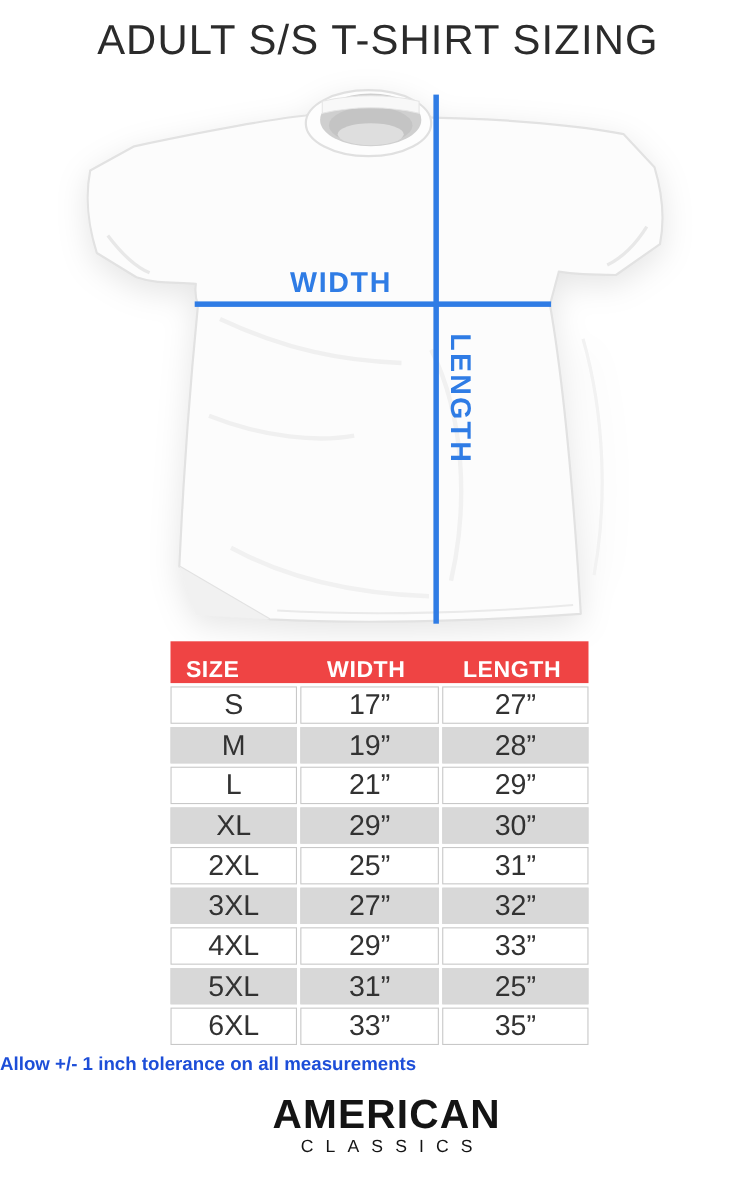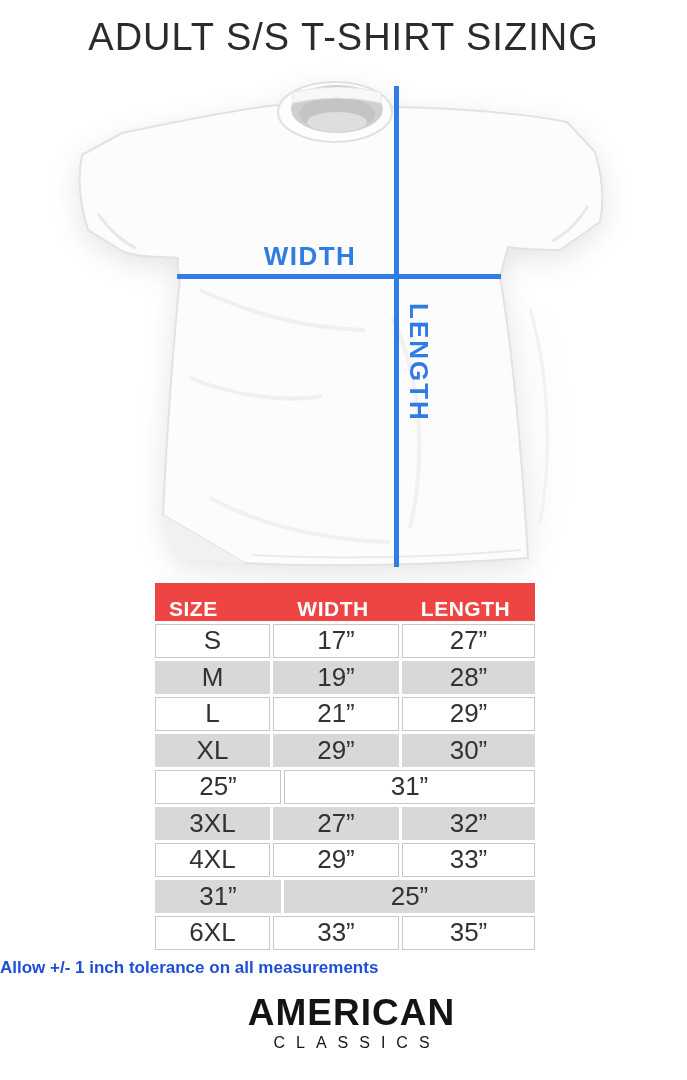--- a/index.html
+++ b/index.html
@@ -139,34 +139,36 @@
       <div class="cell col1">L</div>
       <div class="cell col2">21”</div>
       <div class="cell col3">29”</div>
     </div>
     <div class="trow alt">
       <div class="cell col1">XL</div>
       <div class="cell col2">29”</div>
       <div class="cell col3">30”</div>
     </div>
     <div class="trow">
+      <div class="cell col1">2XL</div>
       <div class="cell col2">25”</div>
       <div class="cell col3">31”</div>
     </div>
     <div class="trow alt">
       <div class="cell col1">3XL</div>
       <div class="cell col2">27”</div>
       <div class="cell col3">32”</div>
     </div>
     <div class="trow">
       <div class="cell col1">4XL</div>
       <div class="cell col2">29”</div>
       <div class="cell col3">33”</div>
     </div>
     <div class="trow alt">
+      <div class="cell col1">5XL</div>
       <div class="cell col2">31”</div>
       <div class="cell col3">25”</div>
     </div>
     <div class="trow">
       <div class="cell col1">6XL</div>
       <div class="cell col2">33”</div>
       <div class="cell col3">35”</div>
     </div>
   </div>
 

